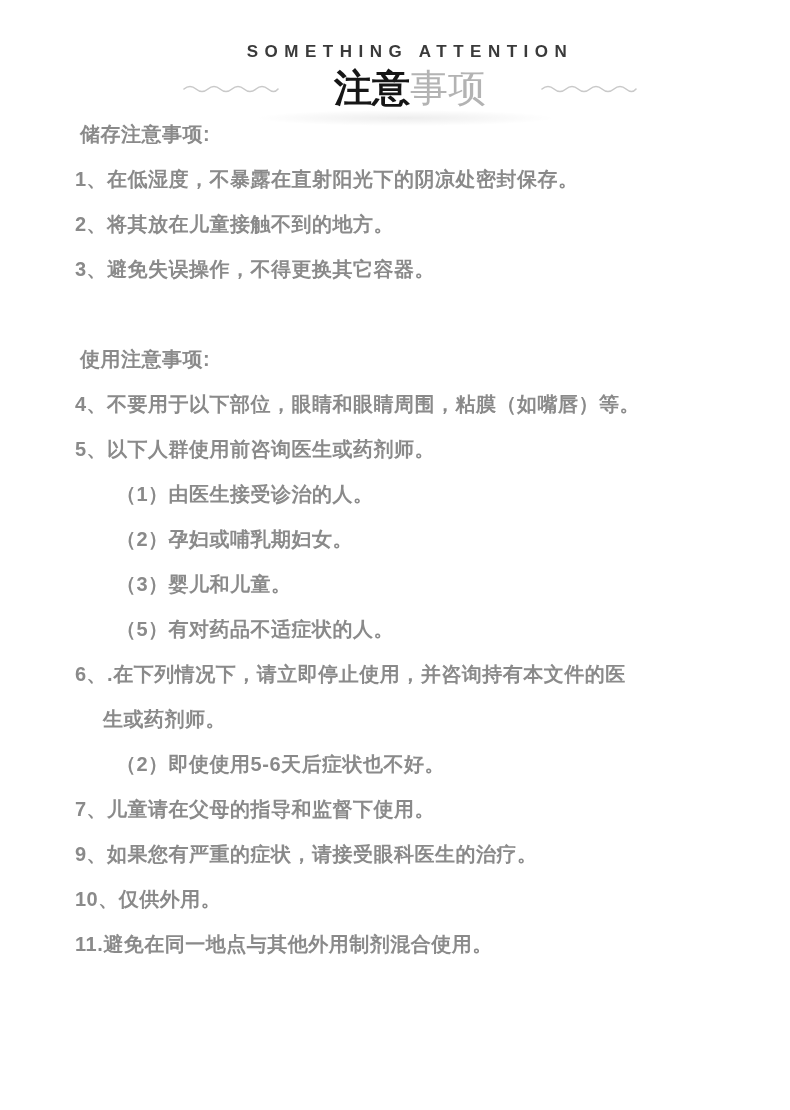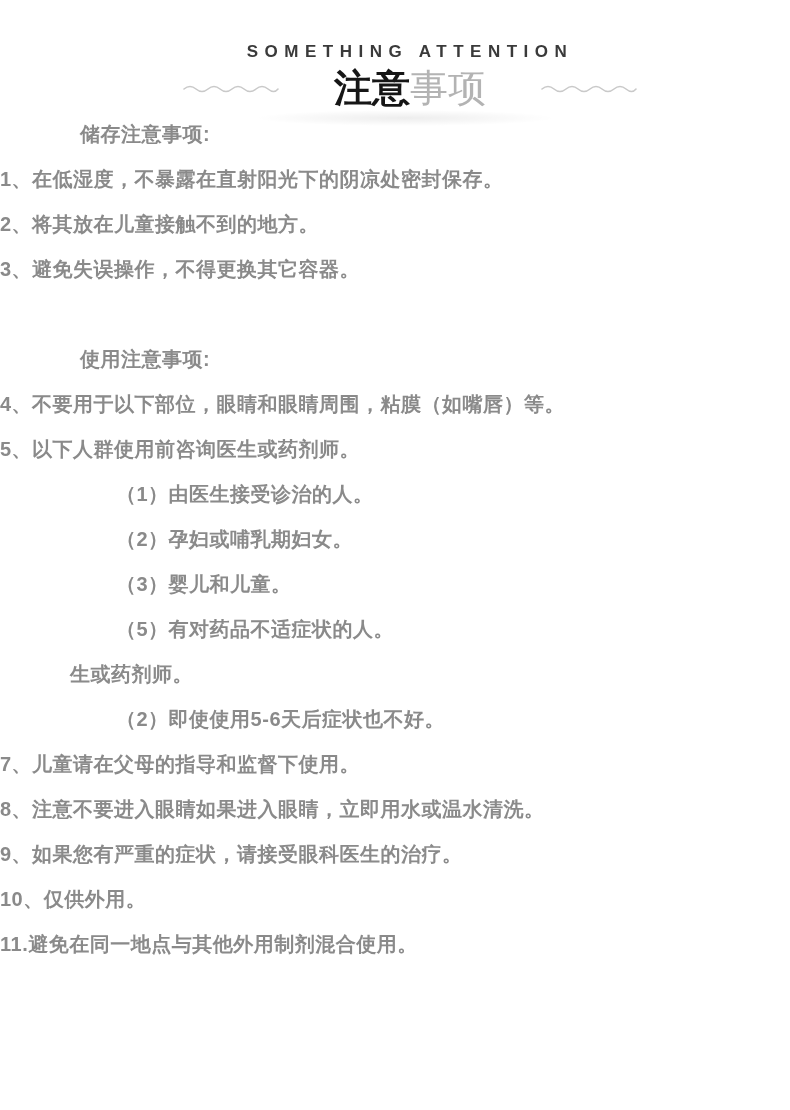--- a/index.html
+++ b/index.html
@@ -33,23 +33,23 @@
 
   
   .main { position: relative; margin-top: 2px; }
   .line {
     height: 45px; line-height: 45px;
     font-size: 20px; font-weight: 700;
     color: var(--body-text, #8a8a8a);
     white-space: nowrap; letter-spacing: 0.5px;
   }
   .line.heading { padding-left: 80px; }
-  .line.item    { }
+  .line.item    { padding-left: 75px; }
   .line.sub     { padding-left: 116px; }
-  .line.cont    { padding-left: 70px; }
+  .line.cont    { padding-left: 103px; }
   .section-gap  { height: 45px; }
 </style>
 </head>
 <body style="--bg: #ffffff; --eyebrow: #3a3a3a; --title-strong: #161616; --title-light: #b3b3b3; --body-text: #8a8a8a;">
 
 <div class="page">
 
   <header class="header">
     <div class="eyebrow">SOMETHING ATTENTION</div>
 
@@ -78,22 +78,22 @@
       <div class="line item">2、将其放在儿童接触不到的地方。</div>
       <div class="line item">3、避免失误操作，不得更换其它容器。</div>
       <div class="section-gap"></div>
       <div class="line heading">使用注意事项:</div>
       <div class="line item">4、不要用于以下部位，眼睛和眼睛周围，粘膜（如嘴唇）等。</div>
       <div class="line item">5、以下人群使用前咨询医生或药剂师。</div>
       <div class="line sub">（1）由医生接受诊治的人。</div>
       <div class="line sub">（2）孕妇或哺乳期妇女。</div>
       <div class="line sub">（3）婴儿和儿童。</div>
       <div class="line sub">（5）有对药品不适症状的人。</div>
+      <div class="line item">6、.在下列情况下，请立即停止使用，并咨询持有本文件的医</div>
       <div class="line cont">生或药剂师。</div>
       <div class="line sub">（2）即使使用5-6天后症状也不好。</div>
       <div class="line item">7、儿童请在父母的指导和监督下使用。</div>
-      <div class="line item">8、注意不要进入眼睛如果进入眼睛，立即用水或温水清洗。</div>
       <div class="line item">9、如果您有严重的症状，请接受眼科医生的治疗。</div>
       <div class="line item">10、仅供外用。</div>
       <div class="line item">11.避免在同一地点与其他外用制剂混合使用。</div>
     </main>
 
 </div>
 
 </body></html>

